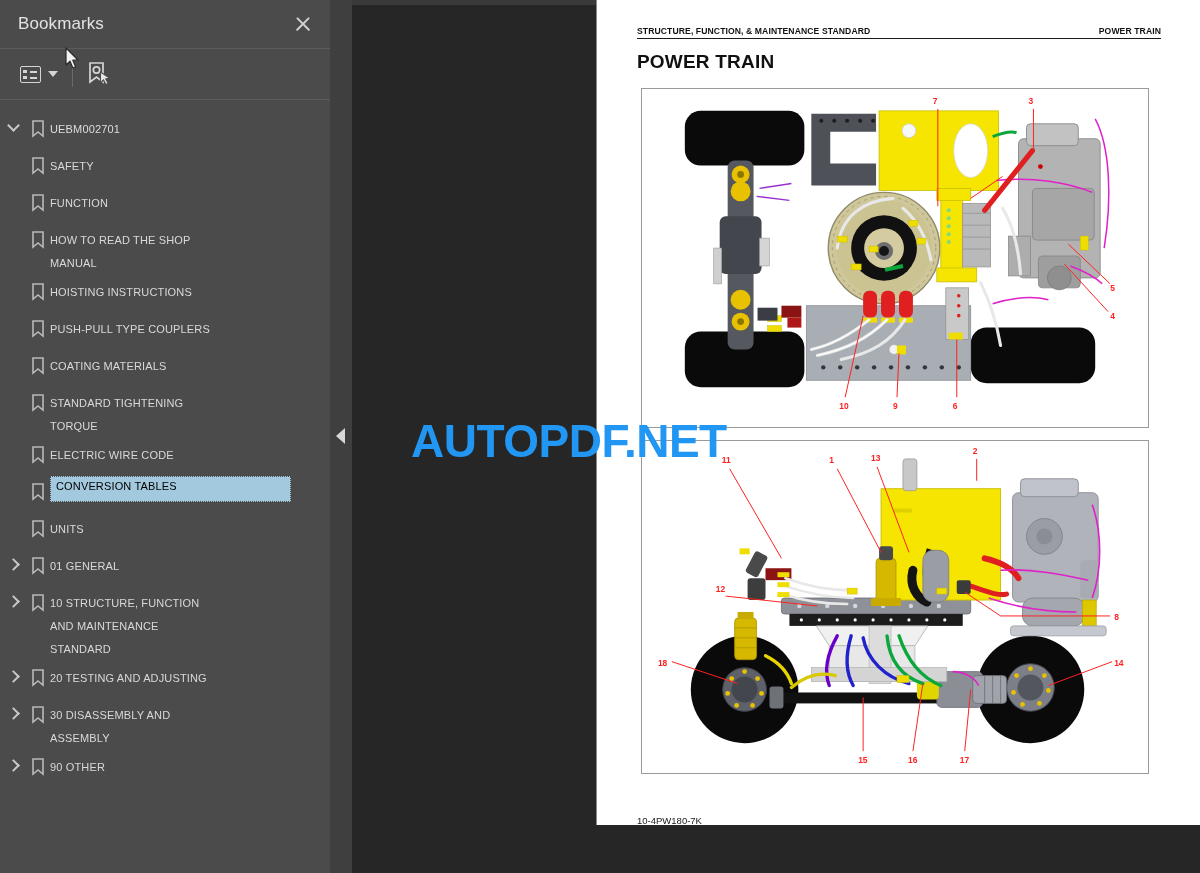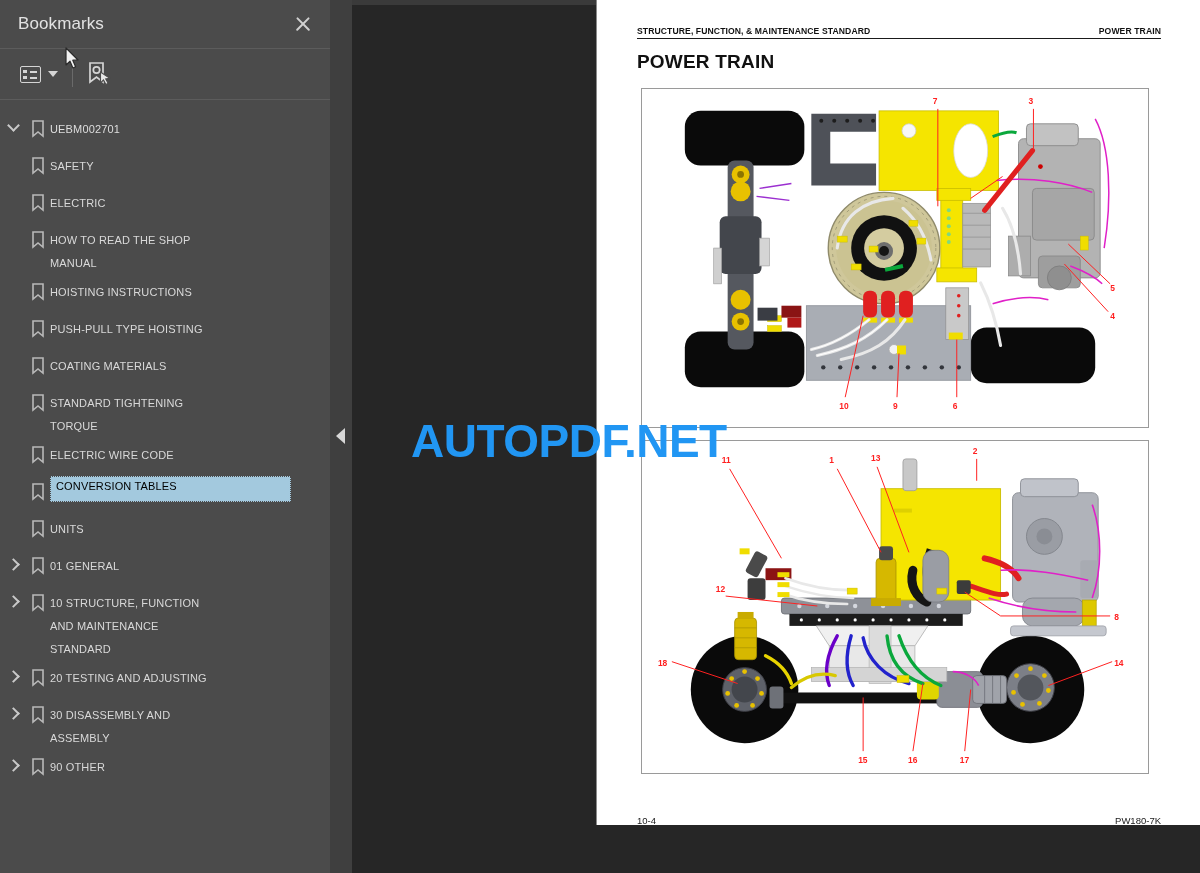--- a/index.html
+++ b/index.html
@@ -167,21 +167,21 @@
     border: 1.3px solid #9a9a9a;
     background: #fff;
     overflow: hidden;
   }
   #fig-top { top: 88px; height: 340px; }
   #fig-bot { top: 440px; height: 334px; }
 
   
   #doc-foot {
     position: absolute; left: 40px; top: 815px; width: 524px;
-    display: flex; justify-content: space-between;
+    display: flex; 
   }
   #doc-foot span { font-size: 9.5px; color: #1a1a1a; }
 
   
   #watermark {
     position: absolute; left: 0; top: 10px;
     width: 1200px; height: 873px;
     pointer-events: none;
   }
   #wm-text {
@@ -254,21 +254,21 @@
             </div>
             <div class="bm-label">SAFETY</div>
           </div>
           <div class="bm-row">
             <div class="bm-arrow"></div>
             <div class="bm-ico">
               <svg width="14" height="18" viewBox="0 0 14 18">
                 <path d="M2 1 h10 v15 l-5 -4 l-5 4 z" fill="none" stroke="#b9b9b9" stroke-width="1.6"></path>
               </svg>
             </div>
-            <div class="bm-label">ELECTRIC</div>
+            <div class="bm-label">FUNCTION</div>
           </div>
           <div class="bm-row">
             <div class="bm-arrow"></div>
             <div class="bm-ico">
               <svg width="14" height="18" viewBox="0 0 14 18">
                 <path d="M2 1 h10 v15 l-5 -4 l-5 4 z" fill="none" stroke="#b9b9b9" stroke-width="1.6"></path>
               </svg>
             </div>
             <div class="bm-label">HOW TO READ THE SHOP
 MANUAL</div>
@@ -282,21 +282,21 @@
             </div>
             <div class="bm-label">HOISTING INSTRUCTIONS</div>
           </div>
           <div class="bm-row">
             <div class="bm-arrow"></div>
             <div class="bm-ico">
               <svg width="14" height="18" viewBox="0 0 14 18">
                 <path d="M2 1 h10 v15 l-5 -4 l-5 4 z" fill="none" stroke="#b9b9b9" stroke-width="1.6"></path>
               </svg>
             </div>
-            <div class="bm-label">PUSH-PULL TYPE HOISTING</div>
+            <div class="bm-label">PUSH-PULL TYPE COUPLERS</div>
           </div>
           <div class="bm-row">
             <div class="bm-arrow"></div>
             <div class="bm-ico">
               <svg width="14" height="18" viewBox="0 0 14 18">
                 <path d="M2 1 h10 v15 l-5 -4 l-5 4 z" fill="none" stroke="#b9b9b9" stroke-width="1.6"></path>
               </svg>
             </div>
             <div class="bm-label">COATING MATERIALS</div>
           </div>

